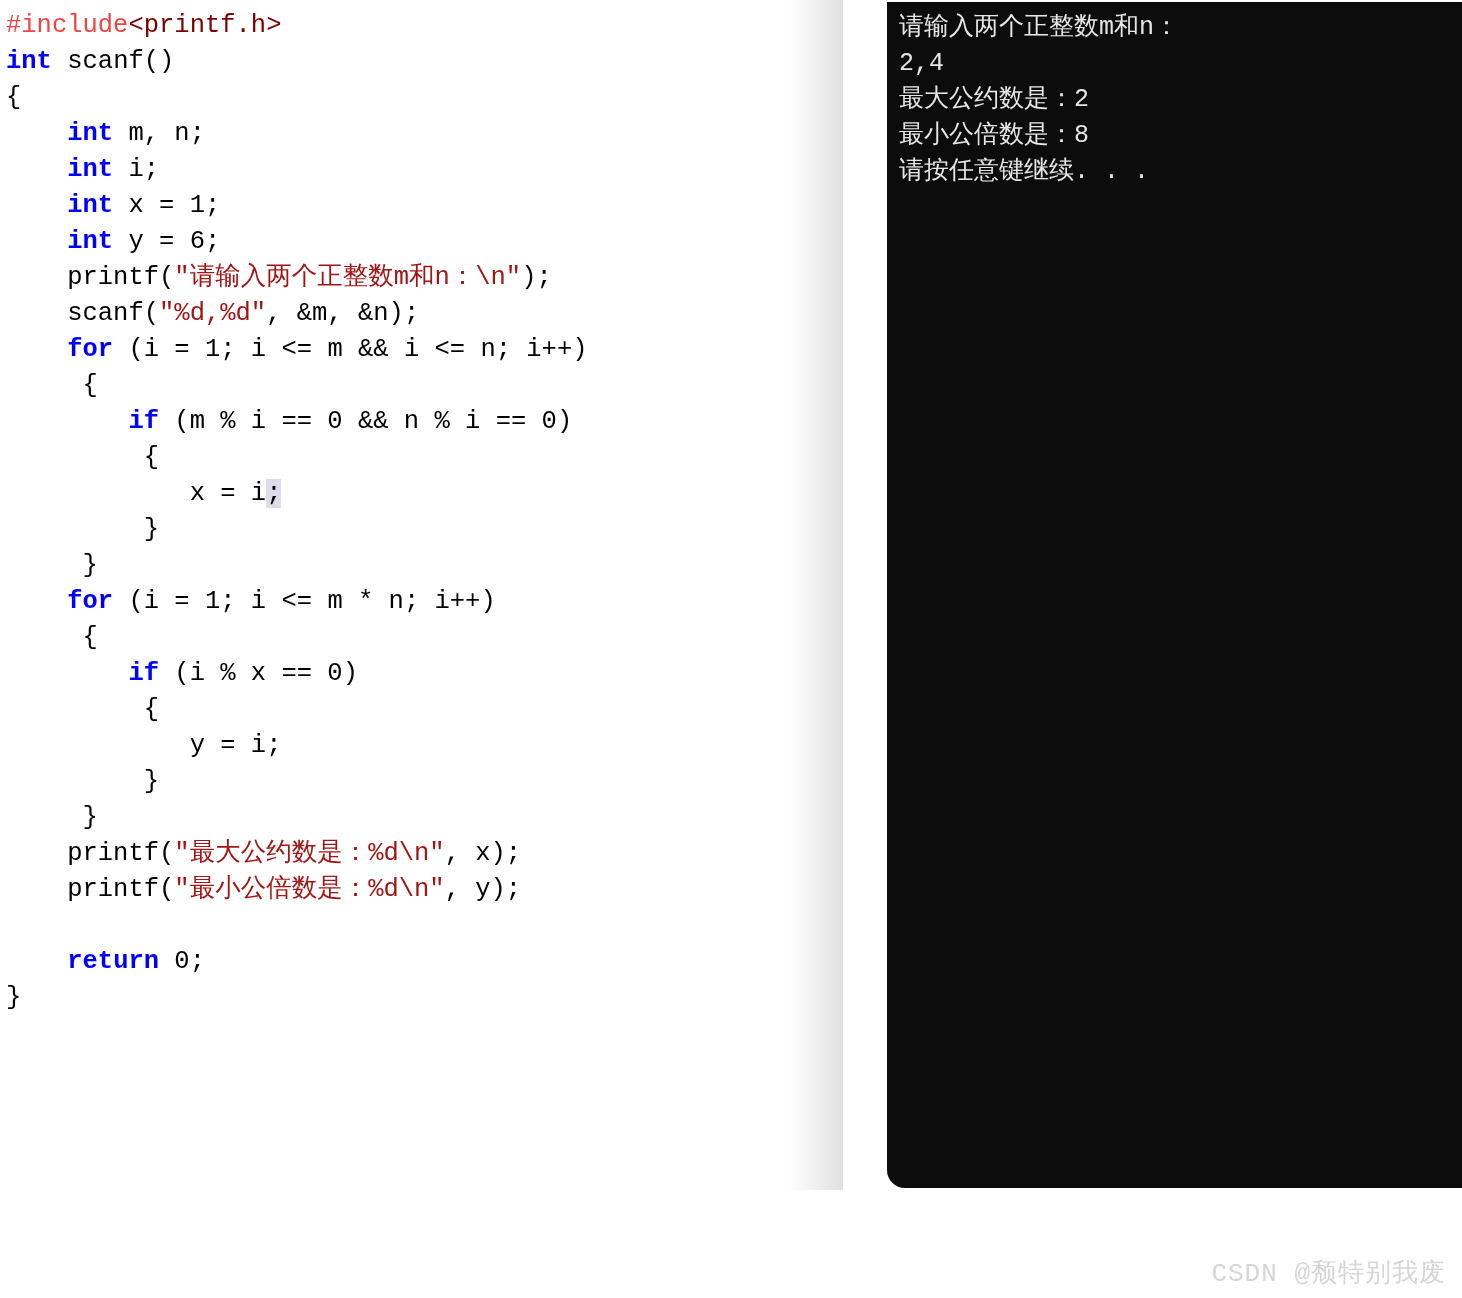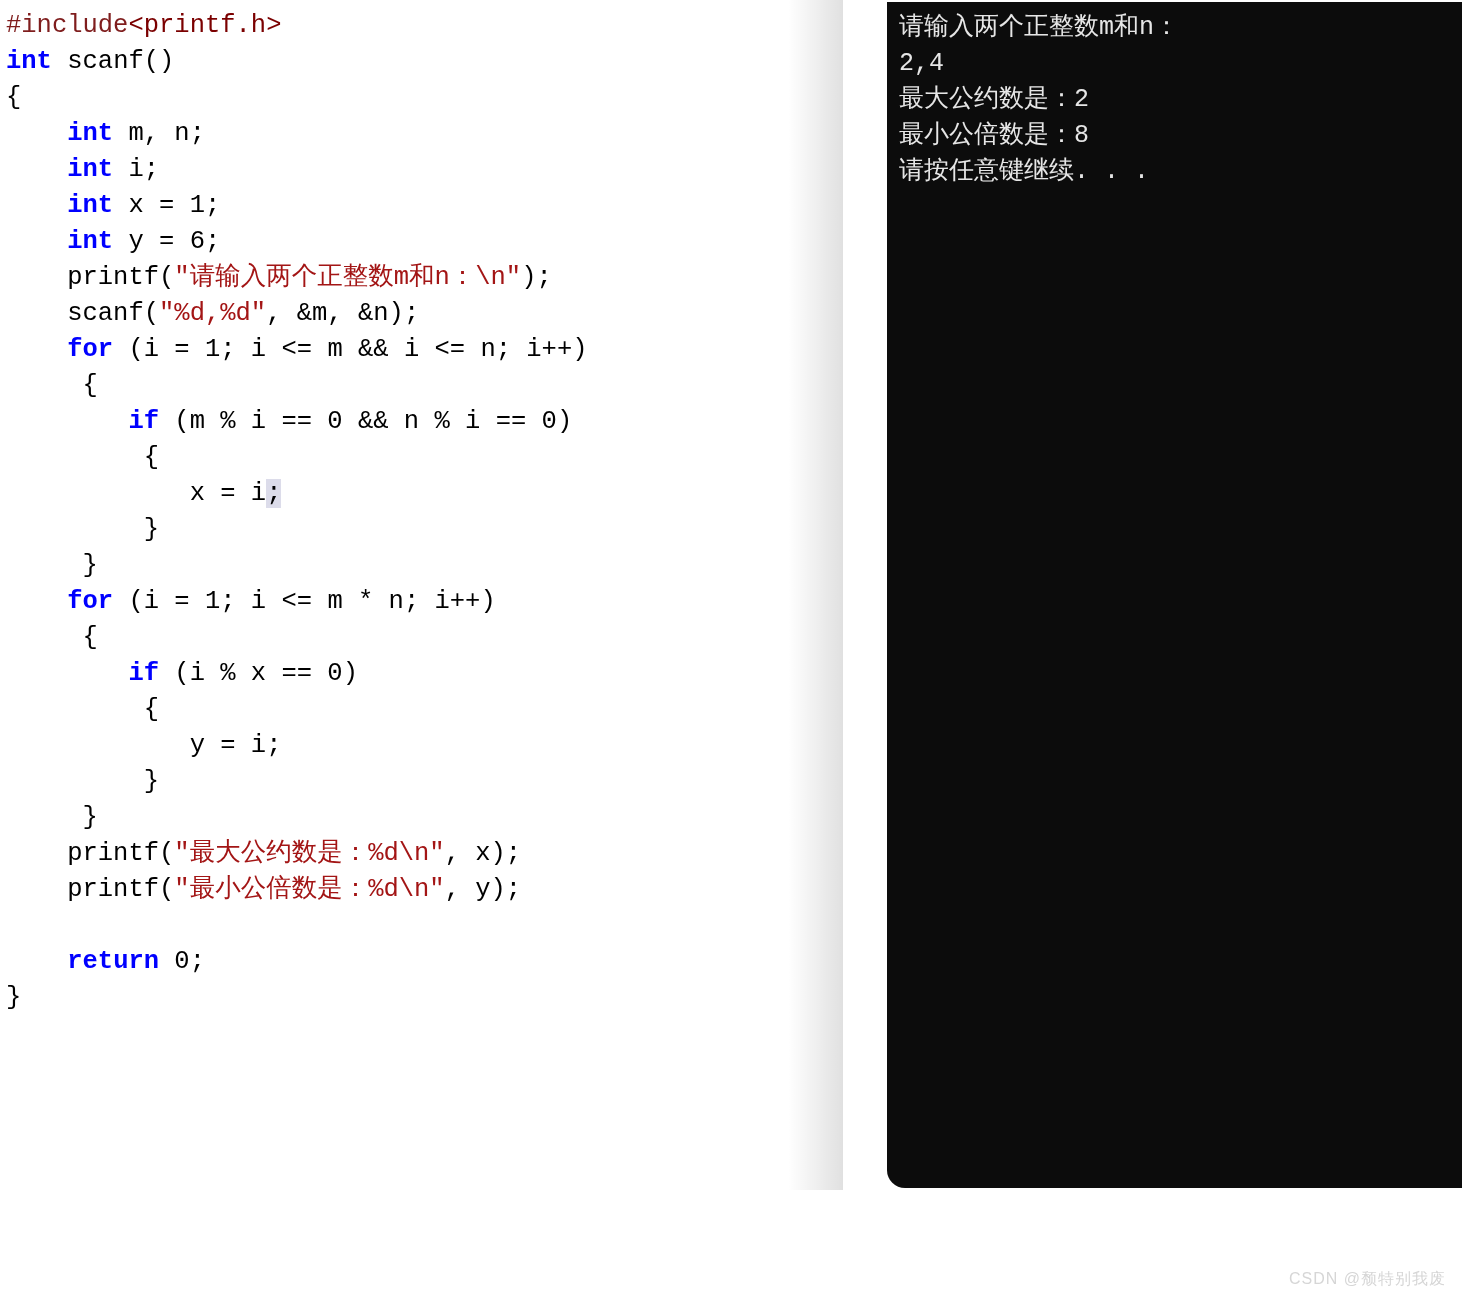--- a/index.html
+++ b/index.html
@@ -17,21 +17,21 @@
     top: 0;
     width: 830px;
     height: 1298px;
     background: #ffffff;
     padding: 8px 6px;
     font-size: 25.5px;
     line-height: 36px;
     white-space: pre;
     color: #000;
   }
-  .code-pane .preproc-hash { color: #7f1d1d; margin-top: 7px; }
+  .code-pane .preproc-hash { color: #ef4444; margin-top: 7px; }
   .code-pane .kw { color: #0000ff; font-weight: bold; }
   .code-pane .str { color: #a31515; }
   .code-pane .inc-br { color: #7b0000; }
   .code-pane .highlight { background: #dcdcea; }
   .console-pane {
     position: absolute;
     left: 843px;
     top: 2px;
     width: 615px;
     height: 1186px;
@@ -42,23 +42,23 @@
     line-height: 36px;
     white-space: pre;
     border-radius: 0 0 18px 18px;
     font-family: "Consolas","Courier New",monospace;
     margin-left: 44px;
   }
   .watermark {
     position: absolute;
     right: 16px;
     bottom: 8px;
-    font-size: 16px;
+    font-size: 26px;
     color: #d6d6d6;
-    font-family: Liberation Sans, sans-serif;
+    font-family: Liberation Mono, monospace;
     letter-spacing: 1px;
   }
   .shadow-strip {
     position: absolute;
     left: 788px;
     top: 0;
     width: 55px;
     height: 1190px;
     background: linear-gradient(to right, rgba(0,0,0,0), rgba(0,0,0,0.12));
     pointer-events: none;

